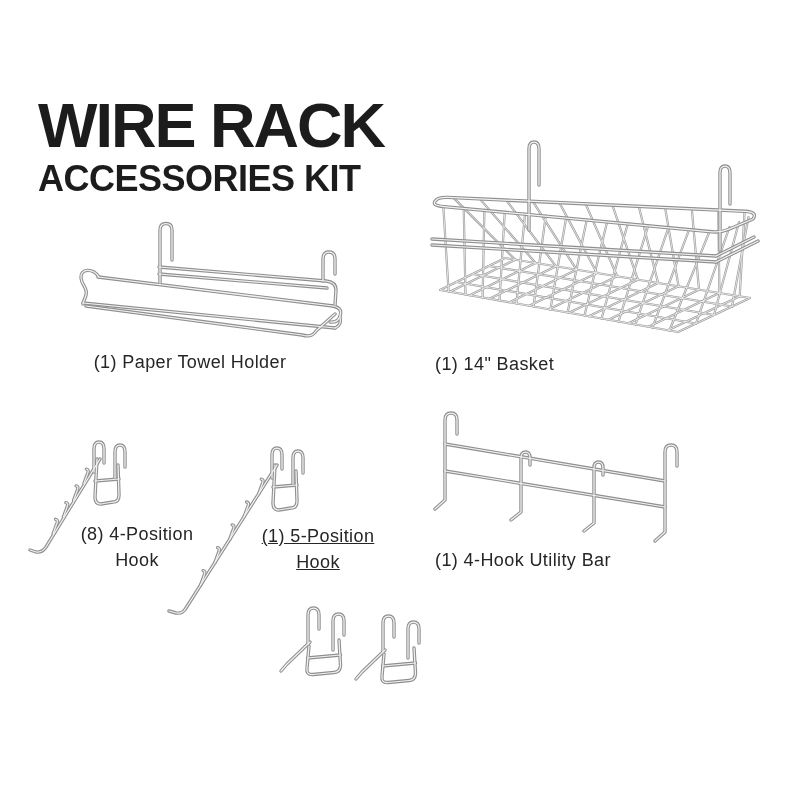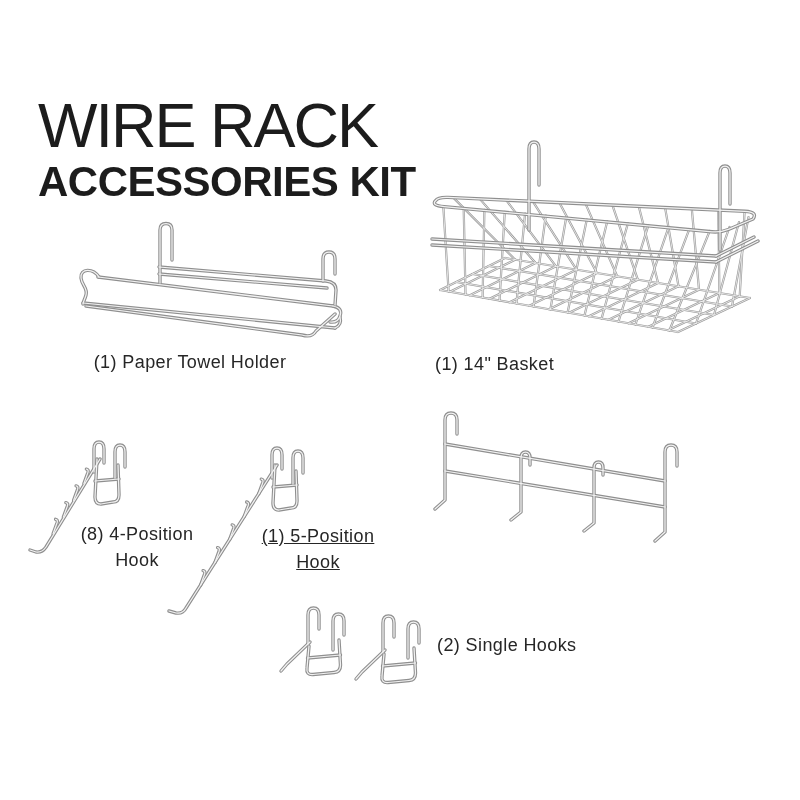--- a/index.html
+++ b/index.html
@@ -1,22 +1,22 @@
 <!DOCTYPE html>
 <html><head>
 <meta charset="utf-8">
 <style>
   html,body { margin:0; padding:0; background:#ffffff; }
   .canvas {
     position:relative; width:800px; height:800px; background:#ffffff;
     overflow:hidden; font-family:"Liberation Sans", sans-serif;
   }
   .title-block { position:absolute; left:38px; top:94px; color:#1c1c1c; }
-  .title-line1 { font-size:63px; font-weight:normal; letter-spacing:-2px; line-height:1.0; white-space:nowrap; }
-  .title-line2 { font-size:42px; font-weight:bold; letter-spacing:-0.5px; line-height:1.0; margin-top:4px; white-space:nowrap; }
+  .title-line1 { font-size:63px; font-weight:bold; letter-spacing:-2px; line-height:1.0; white-space:nowrap; }
+  .title-line2 { font-size:36px; font-weight:bold; letter-spacing:-0.5px; line-height:1.0; margin-top:4px; white-space:nowrap; }
   .item-label {
     position:absolute; font-size:18px; color:#262626; letter-spacing:0.4px;
     line-height:26px; white-space:nowrap;
   }
   .centered { text-align:center; }
   svg { position:absolute; overflow:visible; }
   use.w  { stroke:#8f8f8f; stroke-width:3.4; fill:none; stroke-linecap:round; stroke-linejoin:round; }
   use.h  { stroke:#f2f2f2; stroke-width:1.25; fill:none; stroke-linecap:round; stroke-linejoin:round; }
   use.wm { stroke:#9a9a9a; stroke-width:2.2; fill:none; stroke-linecap:round; stroke-linejoin:round; }
   use.hm { stroke:#f4f4f4; stroke-width:0.8; fill:none; stroke-linecap:round; stroke-linejoin:round; }
@@ -181,22 +181,22 @@
   </svg>
   <div class="item-label centered" style="left:243px; top:523px; width:150px;text-decoration:underline;">
     <div>(1) 5-Position</div>
     <div>Hook</div>
   </div>
 
   <svg style="left:425px; top:408px;" width="300" height="140" viewBox="0 0 300 140">
     <use href="#ub" class="w"></use>
       <use href="#ub" class="h"></use>
   </svg>
+  <div class="item-label" style="left:435px; top:547px;">(1) 4-Hook Utility Bar</div>
 
   <svg style="left:278px; top:596px;" width="160" height="100" viewBox="0 0 160 100">
     <use href="#sh-unit" class="w" x="14" y="8"></use>
       <use href="#sh-unit" class="h" x="14" y="8"></use>
     <use href="#sh-unit" class="w" x="89" y="16"></use>
       <use href="#sh-unit" class="h" x="89" y="16"></use>
   </svg>
-  <div class="item-label" style="left:437px; top:632px;">(2) Single Hooks</div>
 
 </div>
 
 </body></html>

